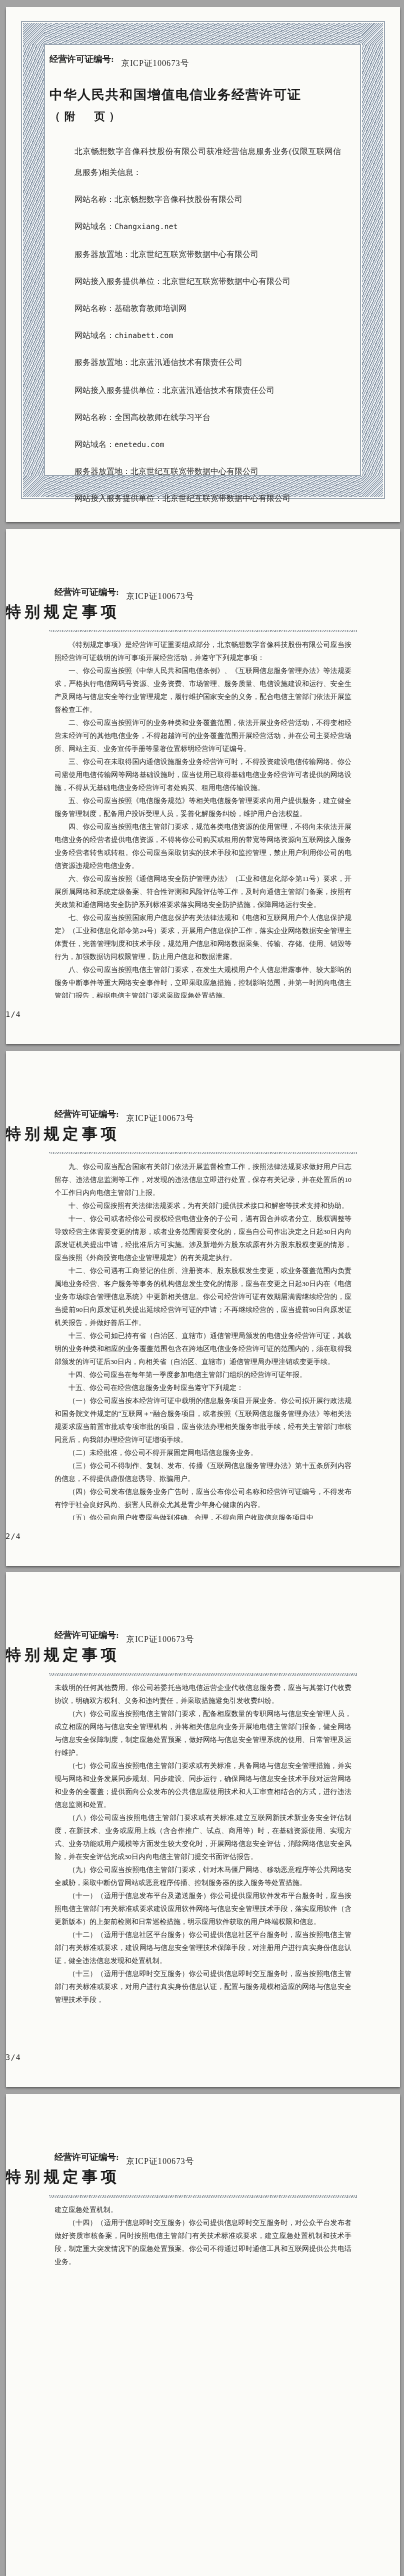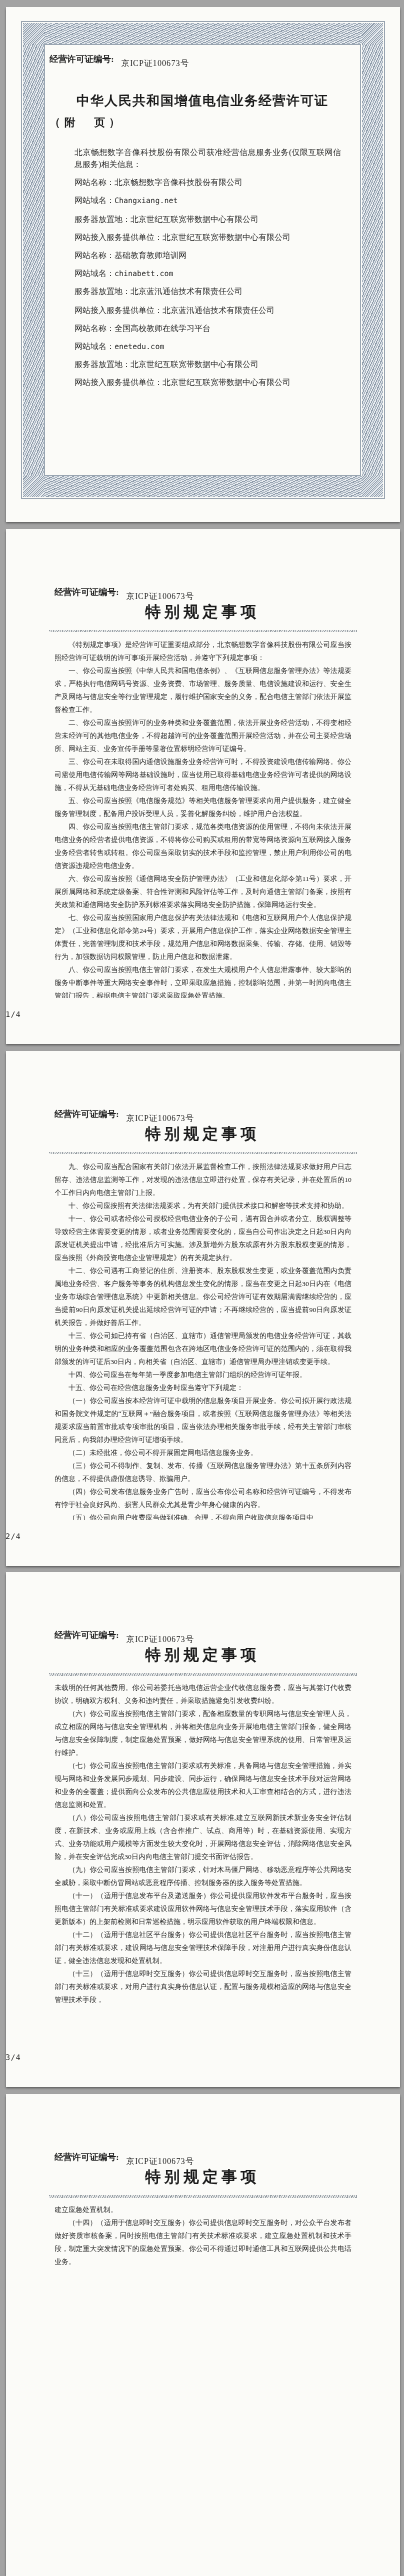--- a/index.html
+++ b/index.html
@@ -27,38 +27,38 @@
     outline-offset:1px;
   }
   .cert-frame::before{
     content:"";position:absolute;inset:0.5px;border:0.5px solid #9aa6b2;
   }
   .cert-content{position:absolute;top:40px;left:44px;right:44px;bottom:52px;}
   .cert-header{margin-top:7.2px;}
   .lic-label{font-weight:bold;font-size:8.8px;}
   .lic-number{font-size:8.2px;position:relative;top:4.1px;left:7.2px;letter-spacing:0.5px;}
   .cert-title{
-    text-align:center;font-weight:bold;font-size:13px;
-    letter-spacing:1px;margin-top:26px;
+    text-align:left;font-weight:bold;font-size:13px;
+    letter-spacing:1px;margin-top:20px;
   }
   .cert-title2{
     font-weight:bold;font-size:10.8px;
     letter-spacing:4.1px;margin-top:5.2px;
   }
   .cert-body{
     margin-top:17.5px;padding:0 14.4px 0 25px;
-    font-size:8px;line-height:12px;text-align:justify;
+    font-size:8px;line-height:21px;text-align:justify;
   }
   .cert-body p{margin:6.2px 0;}
   .mono,.mono-val span:last-child{font-family:"DejaVu Sans Mono","Liberation Mono",monospace;font-size:7.5px;}
   
   .sp-header{position:absolute;top:58px;left:49px;white-space:nowrap;}
   .sp-title{
     position:absolute;top:73px;left:0;right:0;
-    text-align:center;font-weight:bold;font-size:15.5px;letter-spacing:3.6px;
+    font-weight:bold;font-size:15.5px;letter-spacing:3.6px;
   }
   .sp-divider{
     position:absolute;top:101px;left:43px;right:43px;height:2.6px;
     background:repeating-linear-gradient(115deg,#9aa1a6 0 1px,#e4e6e6 1px 2.1px,#b4babe 2.1px 3.1px,#eeefee 3.1px 4.1px);
   }
   .page-body{
     position:absolute;top:110px;left:49px;right:48px;bottom:46px;
     font-size:7px;line-height:13px;text-align:justify;
     overflow:hidden;
   }

